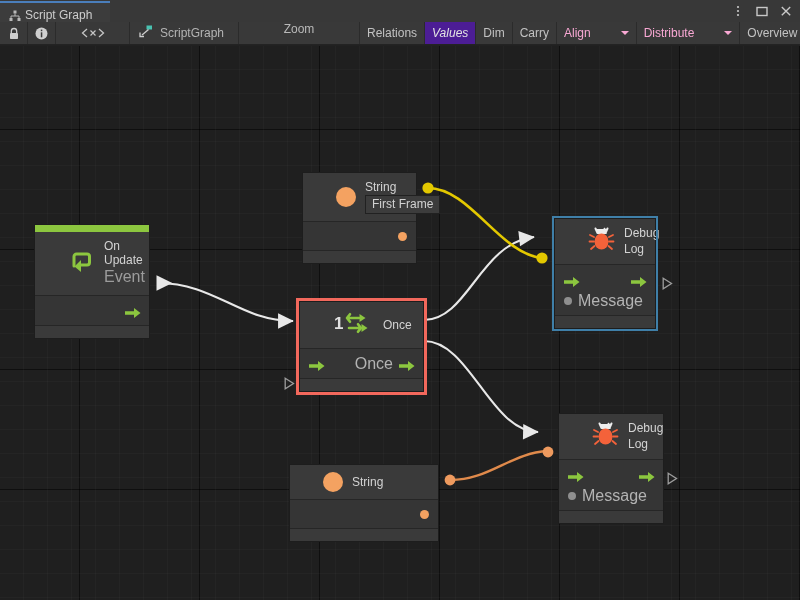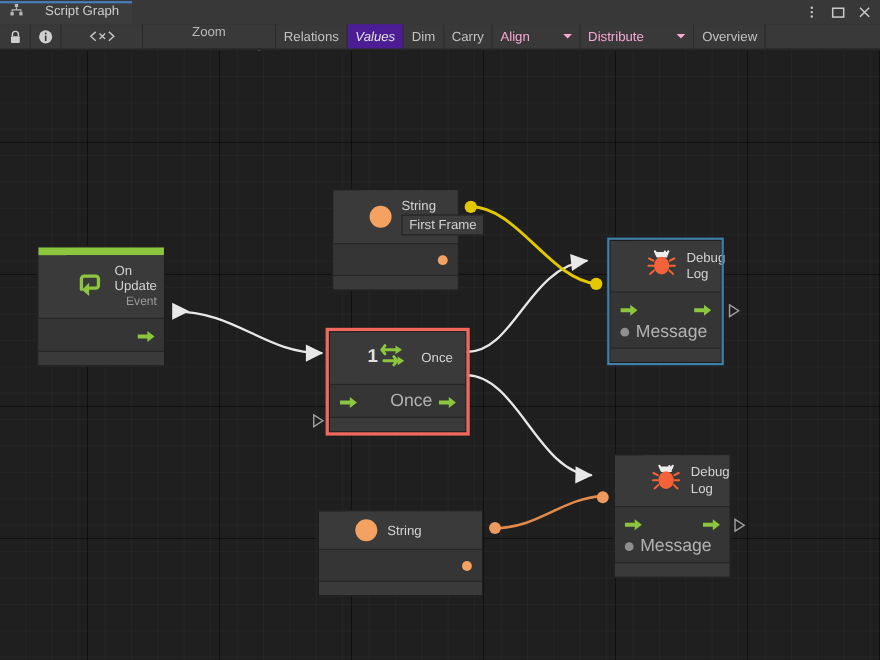--- a/index.html
+++ b/index.html
@@ -12,21 +12,21 @@
   }
   #app{position:relative;width:800px;height:600px;background:#212121;}
 
   
   .titlebar{
     position:absolute;left:0;top:0;width:800px;height:22px;
     background:#383838;display:flex;align-items:flex-end;
   }
   .tab{
     position:relative;height:21px;min-width:110px;
-    background:#3c3c3c;display:flex;align-items:flex-start;gap:20px;
+    background:#3c3c3c;display:flex;align-items:flex-end;gap:4px;
     padding:0 12px 0 9px;border-top:2px solid #4a7ebb;
     font-size:12px;color:#cdcdcd;
   }
   .tab .tabicon{display:block;width:12px;height:12px;flex:none;}
   .tabfill{flex:1 1 auto;height:22px;background:#383838;}
   .wincontrols{display:flex;align-items:center;gap:10px;height:22px;padding:0 7px 0 0;}
   .wincontrols .wc{width:14px;height:14px;display:block;cursor:default;}
 
   
   .toolbar{
@@ -69,21 +69,21 @@
     overflow:hidden;
   }
   .wires{position:absolute;left:0;top:0;width:800px;height:554px;pointer-events:none;}
 
   
   .node{position:absolute;background:#3a3a3a;border:1px solid #1d1d1d;}
   .node .hdrbar{height:7px;width:100%;}
   .node .head{display:flex;align-items:center;gap:9px;padding:7px 10px 8px 9px;background:#3a3a3a;margin-left:25px;}
   .node .headtxt{display:flex;flex-direction:column;gap:1px;line-height:1.18;}
   .node .ntitle{font-size:12px;color:#d3d3d3;}
-  .node .nsub{font-size:11px;color:#9c9c9c;text-align:right;}
+  .node .nsub{font-size:16px;color:#9c9c9c;text-align:right;}
   .node .body{background:#353535;border-top:1px solid #262626;padding:4px 0;}
   .node .foot{height:13px;background:#3a3a3a;border-top:1px solid #262626;}
   .node .icon{flex:none;display:block;}
   .row{display:flex;align-items:center;height:21px;padding:0 9px;justify-content:space-between;}
   .row .lside,.row .rside{display:flex;align-items:center;gap:6px;}
   .plabel{font-size:16px;color:#b3b3b3;}
   .arrow{display:block;width:15px;height:11px;flex:none;}
   .dot{width:8px;height:8px;border-radius:50%;background:#8f8f8f;flex:none;display:block;}
   .sel-red{outline:3px solid #f2685c;outline-offset:0;}
   .sel-blue{outline:2px solid #3f7fa8;outline-offset:0;}
@@ -164,20 +164,30 @@
     <div class="tbtn" style="min-width:74px">
       <span>
         <svg width="26" height="12" viewBox="0 0 26 12">
           <path d="M7 2 L2.5 6 L7 10" stroke="#c6c6c6" stroke-width="1.3" fill="none"></path>
           <path d="M19 2 L23.5 6 L19 10" stroke="#c6c6c6" stroke-width="1.3" fill="none"></path>
           <path d="M10.5 3.5 L15.5 8.5 M15.5 3.5 L10.5 8.5" stroke="#c6c6c6" stroke-width="1.2"></path>
         </svg>
       </span>
     </div>
 
+    <div class="graphname">
+      <span>
+        <svg width="14" height="13" viewBox="0 0 14 13">
+          <rect x="7.5" y="0.5" width="5.5" height="4" fill="#49c2b1"></rect>
+          <path d="M9.5 4.5 L3 10" stroke="#cfcfcf" stroke-width="1.3" fill="none"></path>
+          <path d="M1 7.5 L1 11.5 L5 11.5" stroke="#cfcfcf" stroke-width="1.3" fill="none"></path>
+        </svg>
+      </span>
+      <span>ScriptGraph</span>
+    </div>
 
     <div class="zoomwrap">
       <span class="zoomlabel">Zoom</span>
       <span class="slider">
         <span class="track"></span>
         <span class="knob"></span>
       </span>
       <span class="zoomval">1x</span>
     </div>
 

